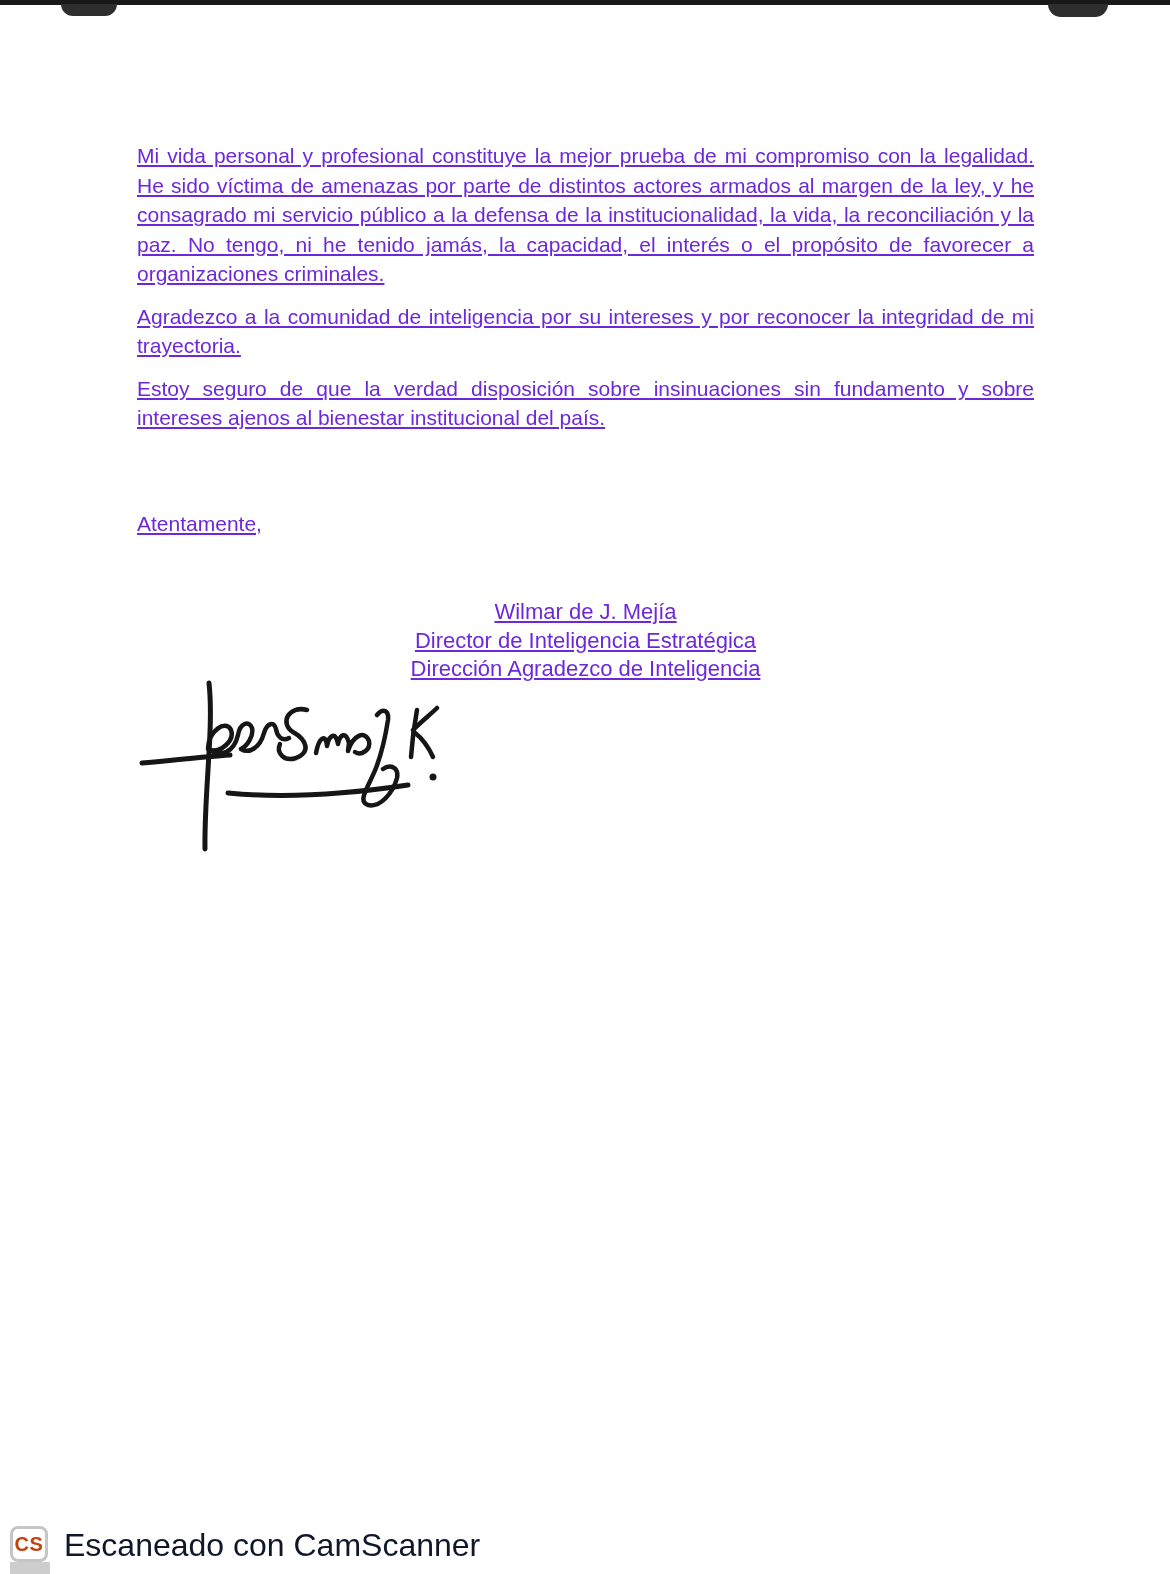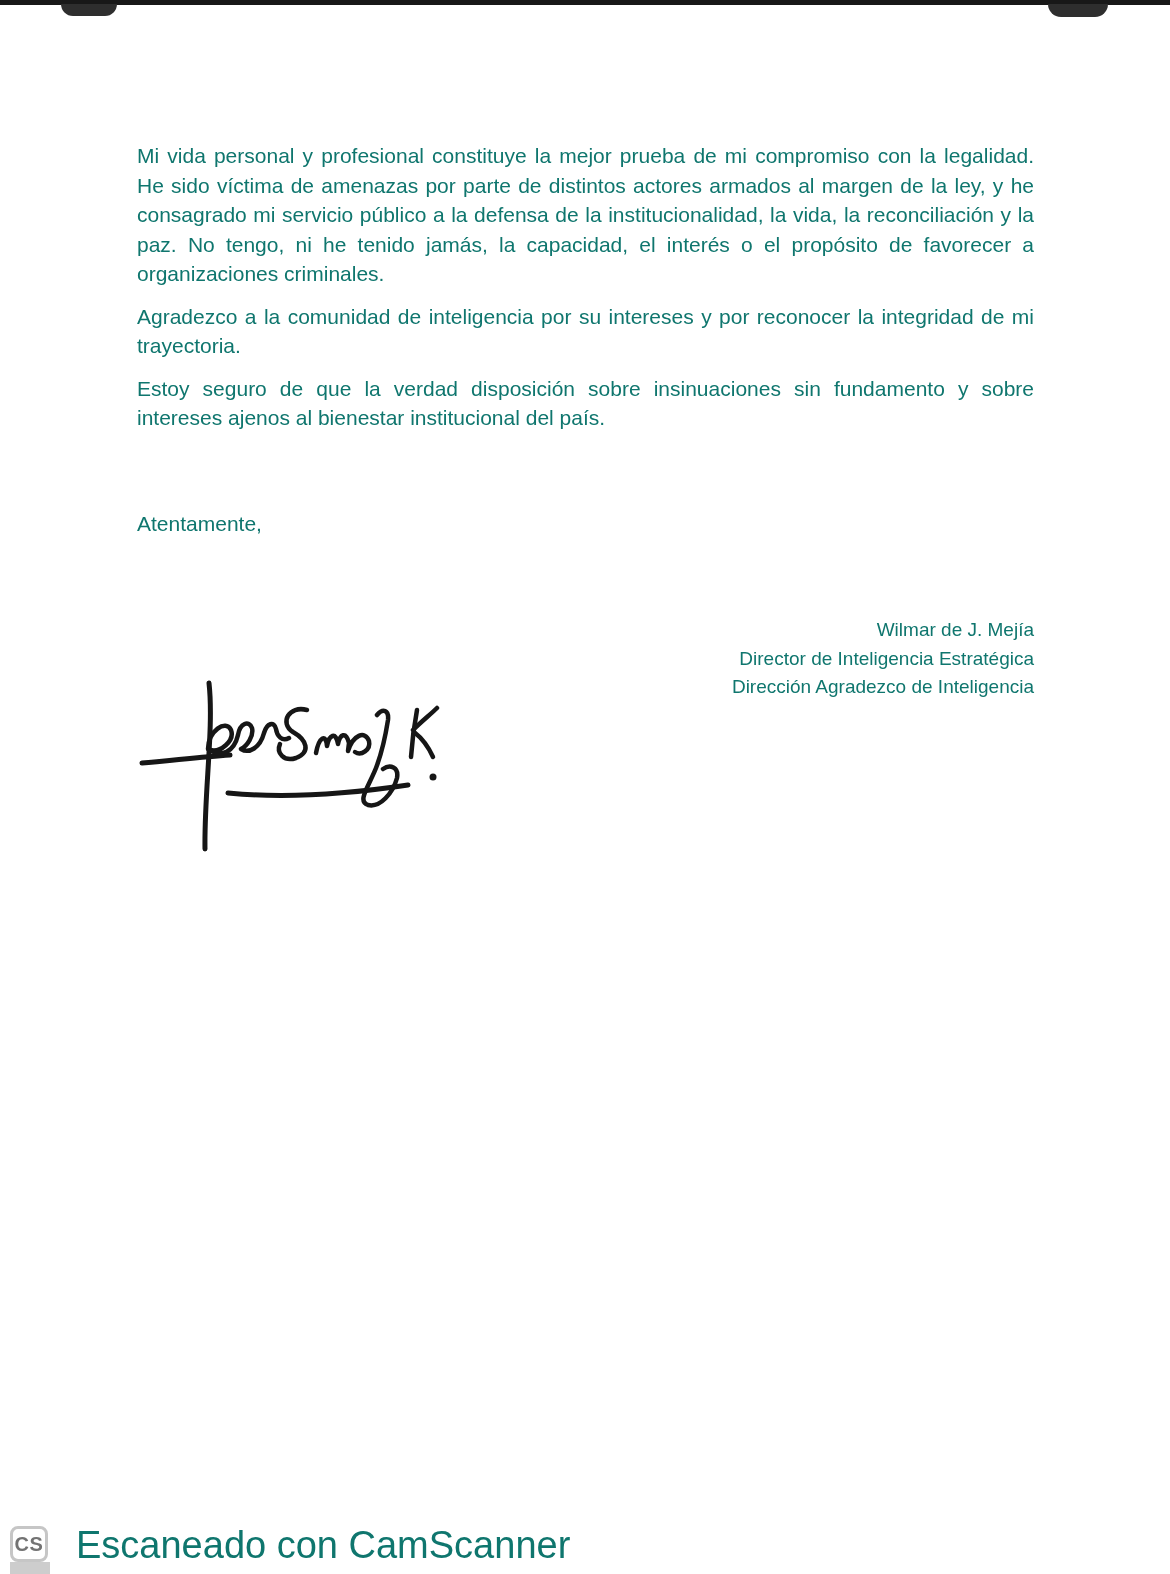--- a/index.html
+++ b/index.html
@@ -25,66 +25,67 @@
   .scan-bulge.left  { left: 61px;  width: 56px; height: 12px; }
   .scan-bulge.right { left: 1048px; width: 60px; height: 13px; }
 
   
   .letter {
     position: absolute;
     left: 137px; top: 141px;
     width: 897px;
     font-size: 21px;
     line-height: 29.5px;
-    color: #0f766e;
+    color: #6d28d9;
     text-align: justify;
     filter: blur(0.35px);
+    text-decoration: underline;
   }
   .letter p { margin: 0 0 13px 0; }
   .closing { margin-top: 76px; text-align: left; }
   .signer {
-    margin-top: 78px;
-    font-size: 19px;
+    margin-top: 60px;
+    font-size: 22px;
     line-height: 28.5px;
-    text-align: right;
+    text-align: center;
   }
 
   
   .signature-svg {
     position: absolute;
     left: 130px; top: 673px;
     width: 340px; height: 190px;
     filter: blur(0.3px);
   }
   .signature-svg path { fill: none; stroke: #161616; stroke-linecap: round; stroke-linejoin: round; }
 
   
   .cs-icon {
     position: absolute;
     left: 10px; top: 1526px;
     width: 32px; height: 30px;
     border: 3px solid #c6c6c6;
     border-radius: 8px;
     background: #ffffff;
     display: flex; align-items: center; justify-content: center;
-    font-weight: bold; font-size: 20px; color: #737373;
+    font-weight: bold; font-size: 20px; color: #c2410c;
     letter-spacing: 0.5px;
   }
   .cs-icon-base {
     position: absolute;
     left: 10px; top: 1562px;
     width: 40px; height: 12px;
     background: #cdcdcd;
   }
   .wm-text {
     position: absolute;
-    left: 76px; top: 1527px;
-    font-size: 38px;
+    left: 64px; top: 1527px;
+    font-size: 32px;
     line-height: 36px;
-    color: #0f766e;
+    color: #0f172a;
   }
 </style>
 </head>
 <body>
 
 <div class="scan-bar">
   <div class="scan-bulge left"></div>
   <div class="scan-bulge right"></div>
 </div>
 

